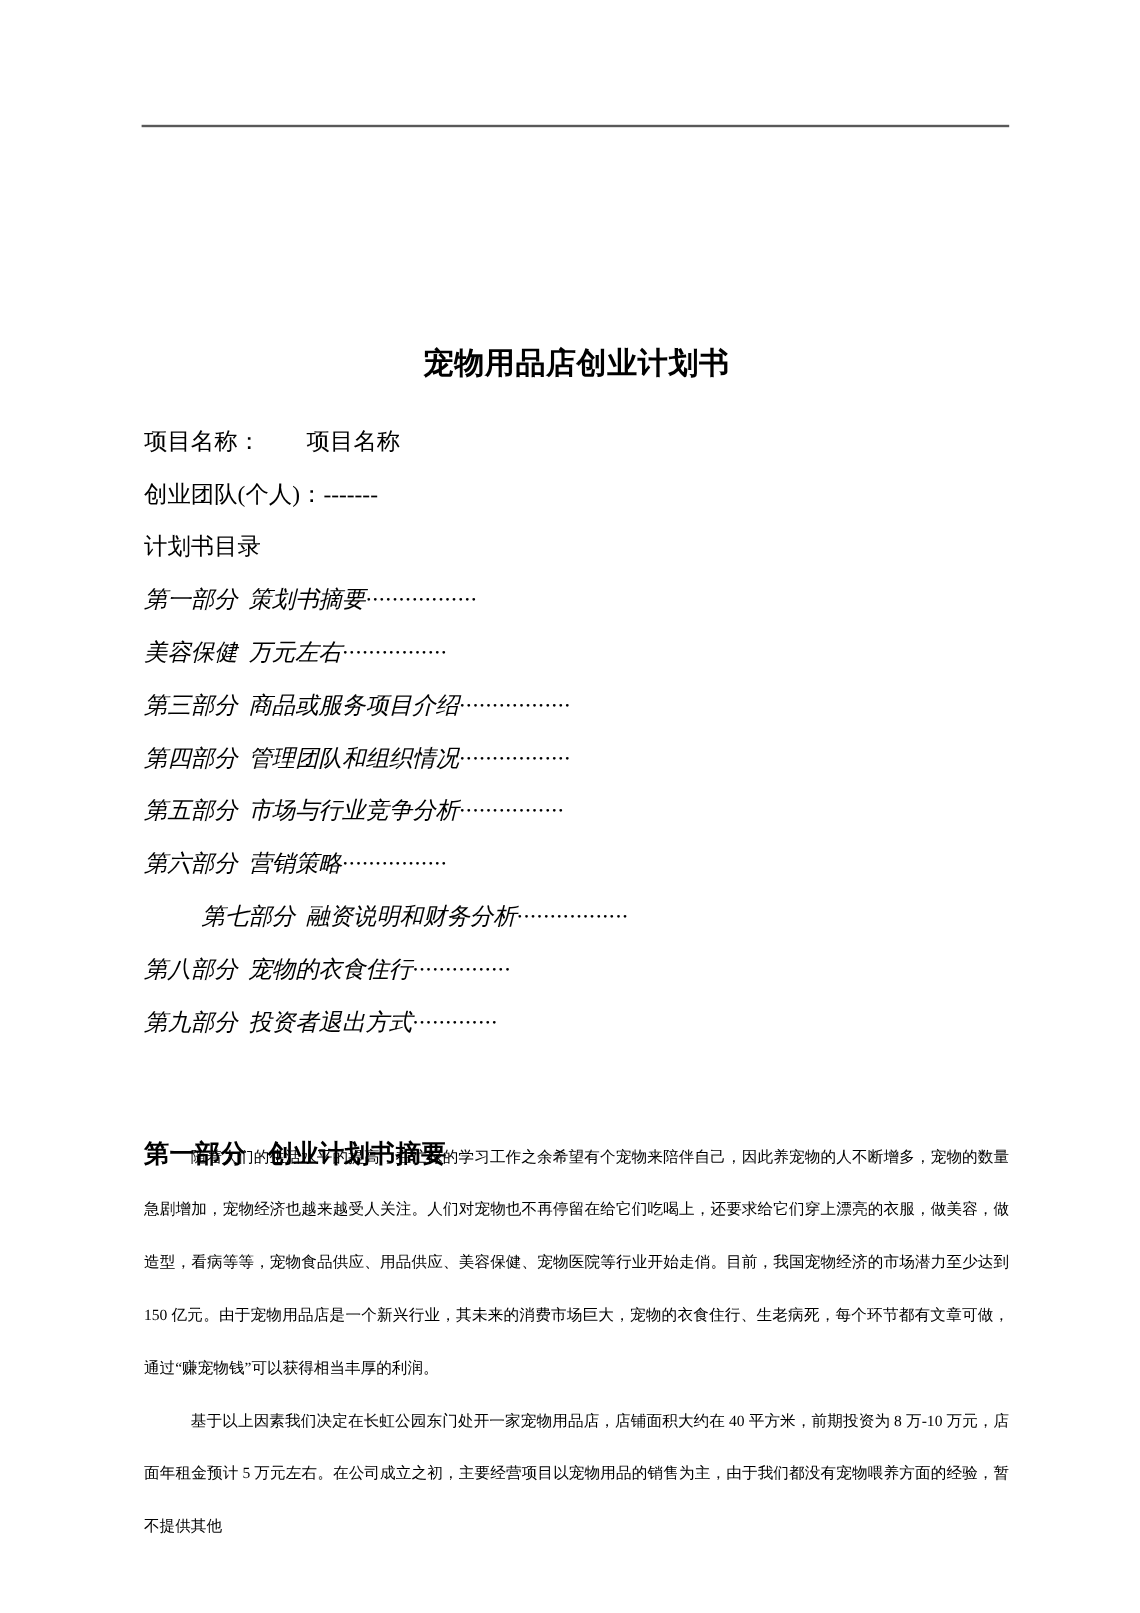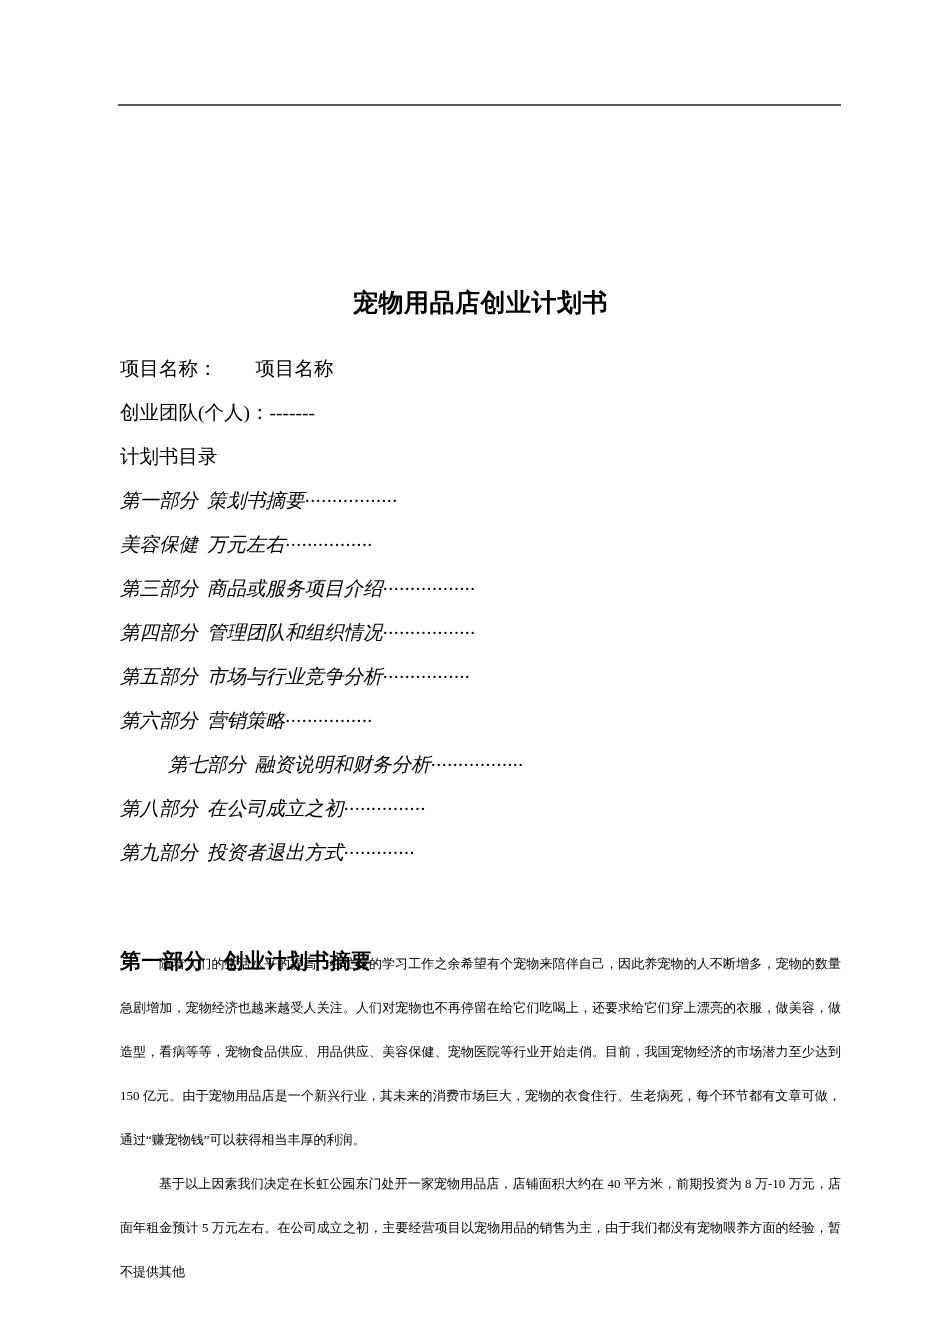--- a/index.html
+++ b/index.html
@@ -166,21 +166,21 @@
 
     <div class="toc-line" style="top: 711px; text-align: center;">
       <span class="part">第六部分</span><span class="sep"></span><span>营销策略</span><span class="leader">················</span>
     </div>
 
     <div class="toc-line" style="top: 755px; margin-left: 48px;">
       <span class="part">第七部分</span><span class="sep"></span><span>融资说明和财务分析</span><span class="leader">·················</span>
     </div>
 
     <div class="toc-line" style="top: 799px;">
-      <span class="part">第八部分</span><span class="sep"></span><span>在公司成立之初</span><span class="leader">···············</span>
+      <span class="part">第八部分</span><span class="sep"></span><span>宠物的衣食住行</span><span class="leader">···············</span>
     </div>
 
     <div class="toc-line" style="top: 843px;">
       <span class="part">第九部分</span><span class="sep"></span><span>投资者退出方式</span><span class="leader">·············</span>
     </div>
 
     <div class="section-heading">
       <span>第一部分</span><span class="hgap"></span><span>创业计划书摘要</span>
     </div>
 

